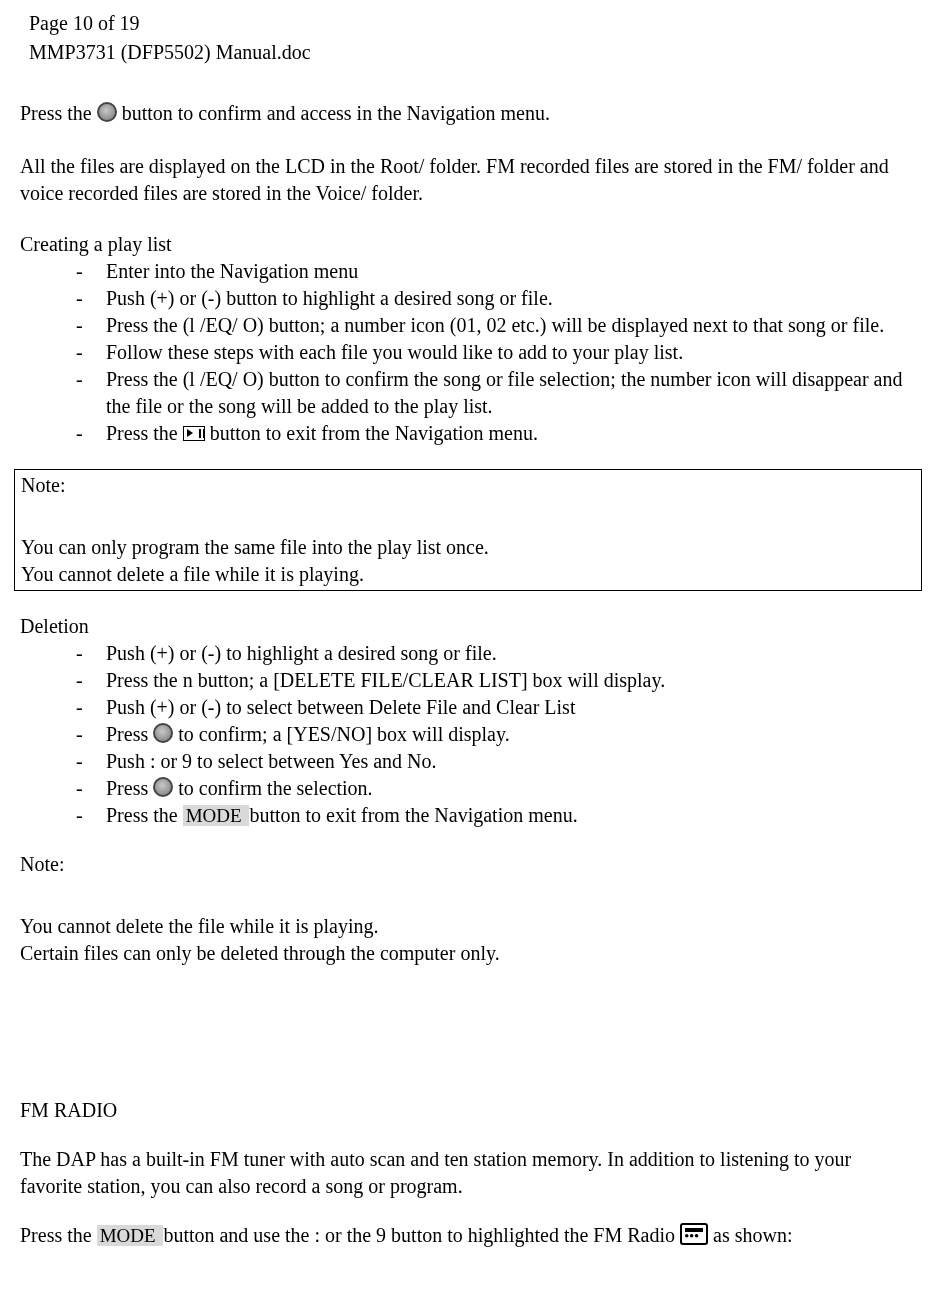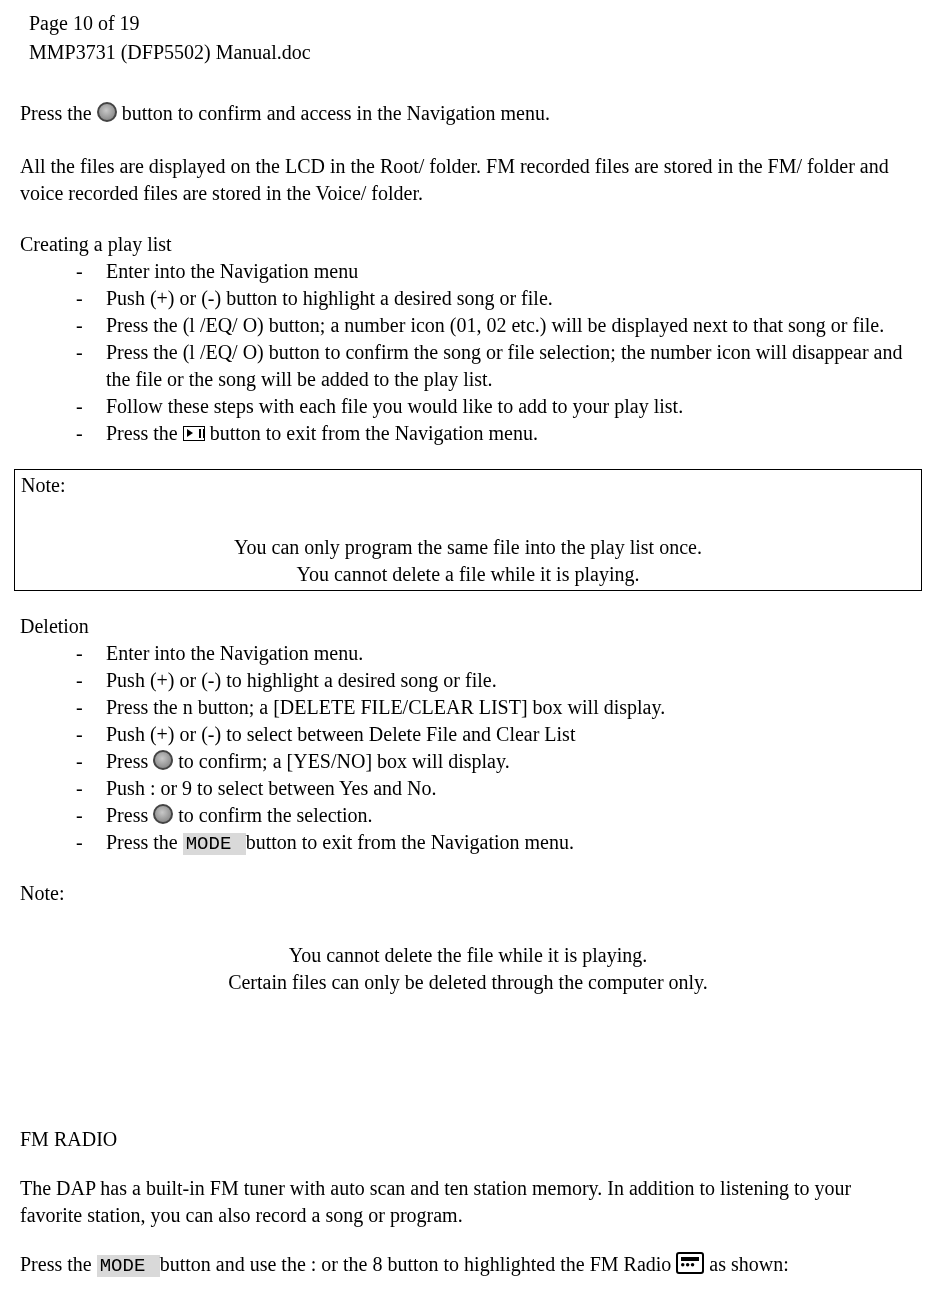--- a/index.html
+++ b/index.html
@@ -33,25 +33,25 @@
     left: 0;
     top: 0;
   }
   .note-box {
     border: 1px solid #000;
     padding: 2px 6px 2px 6px;
     margin: 0 -6px;
   }
   .note-row { display: flex; flex-direction: column; }
   .note-label { width: 62px; flex: 0 0 62px; }
-  .note-body { flex: 1; text-align: center; }
+  .note-body { flex: 1; }
   .mode-btn {
     background: #d9d9d9;
     padding: 0 3px;
-    font-family: Liberation Mono, monospace;
+    font-family: Liberation Serif, serif;
     font-size: 19px;
   }
   .circle-icon {
     display: inline-block;
     width: 16px; height: 16px;
     border: 2px solid #444;
     border-radius: 50%;
     background: radial-gradient(circle at 45% 40%, #c8c8c8 0%, #777 100%);
     vertical-align: -2px;
   }
@@ -126,22 +126,22 @@
 
 <p>All the files are displayed on the LCD in the Root/ folder.  FM recorded files are stored in the FM/ folder and voice recorded files are stored in the Voice/ folder.</p>
 
 <div style="height:24px"></div>
 
 <p class="bold">Creating a play list</p>
 <ul class="dashlist">
   <li>Enter into the Navigation menu</li>
   <li>Push (+) or (-) button to highlight a desired song or file.</li>
   <li>Press the (l  /EQ/ O) button; a number icon (01, 02 etc.) will be displayed next to that song or file.</li>
+  <li>Follow these steps with each file you would like to add to your play list.</li>
   <li>Press the (l  /EQ/ O) button to confirm the song or file selection; the number icon will disappear and the file or the song will be added to the play list.</li>
-  <li>Follow these steps with each file you would like to add to your play list.</li>
   <li>
     <span>Press the </span><span class="playpause-icon"></span><span> button to exit from the Navigation menu.</span>
   </li>
 </ul>
 
 <div style="height:22px"></div>
 
 <div class="note-box">
   <div class="note-row">
     <div class="note-label">Note:</div>
@@ -149,21 +149,20 @@
       <div>You can only program the same file into the play list once.</div>
       <div>You cannot delete a file while it is playing.</div>
     </div>
   </div>
 </div>
 
 <div style="height:22px"></div>
 
 <p class="bold">Deletion</p>
 <ul class="dashlist">
-  <li>Enter into the Navigation menu.</li>
   <li>Push (+) or (-) to highlight a desired song or file.</li>
   <li>Press the n button; a [DELETE FILE/CLEAR LIST] box will display.</li>
   <li>Push (+) or (-) to select between Delete File and Clear List</li>
   <li>
     <span>Press </span><span class="circle-icon"></span><span> to confirm; a [YES/NO] box will display.</span>
   </li>
   <li>Push  :   or  9   to select between Yes and No.</li>
   <li>
     <span>Press </span><span class="circle-icon"></span><span> to confirm the selection.</span>
   </li>
@@ -186,14 +185,14 @@
 
 <p class="bold">FM RADIO</p>
 
 <div style="height:22px"></div>
 
 <p>The DAP has a built-in FM tuner with auto scan and ten station memory.  In addition to listening to your favorite station, you can also record a song or program.</p>
 
 <div style="height:22px"></div>
 
 <p>
-  <span>Press the </span><span class="mode-btn"> MODE </span><span> button and use the :  or the 8  button to highlighted the FM Radio </span><span class="radio-display"></span><span> as shown:</span>
+  <span>Press the </span><span class="mode-btn"> MODE </span><span> button and use the :  or the 9  button to highlighted the FM Radio </span><span class="radio-display"></span><span> as shown:</span>
 </p>
 
 </body></html>

